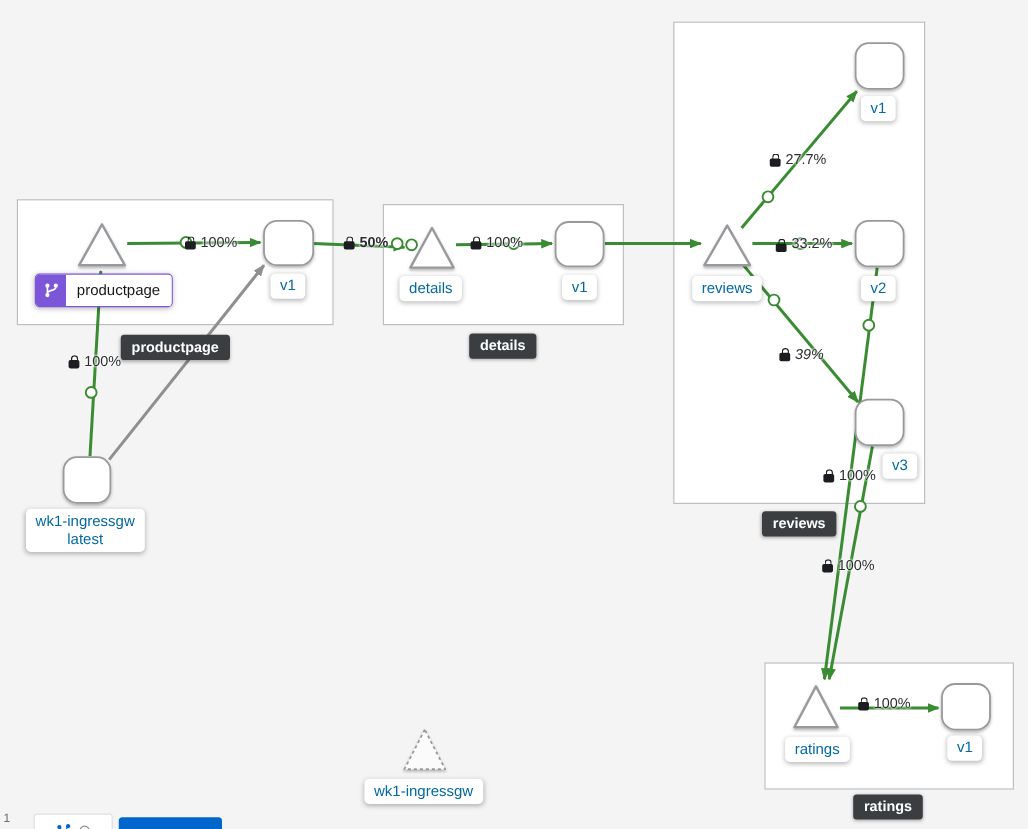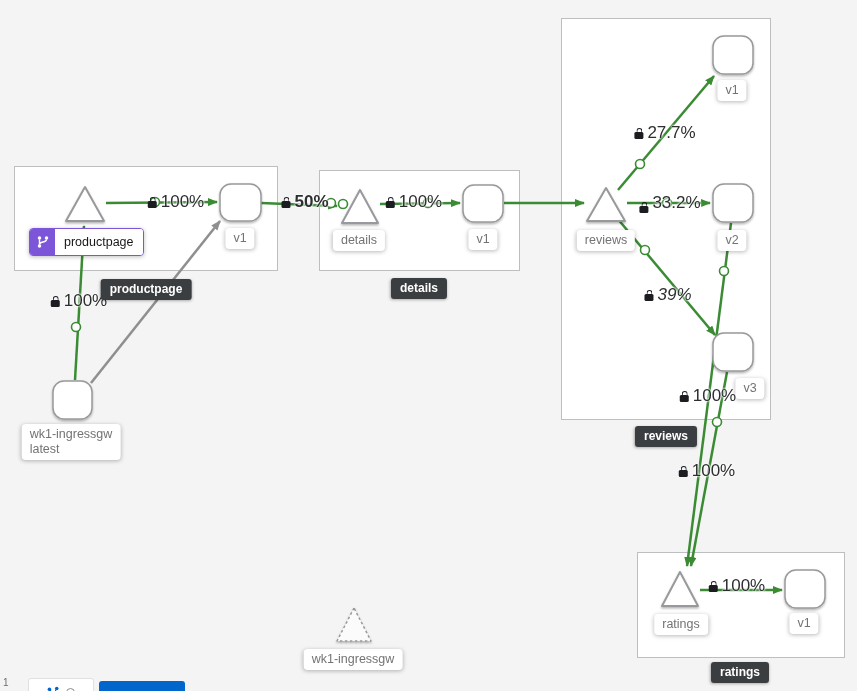--- a/index.html
+++ b/index.html
@@ -12,33 +12,33 @@
   .layer{position:absolute;inset:0;width:857px;height:691px;}
   .group-box{
     position:absolute;background:#ffffff;border:1px solid #bcbec0;
     box-sizing:border-box;
   }
   svg.edges{position:absolute;left:0;top:0;pointer-events:none;}
   svg.edges line{pointer-events:stroke;}
   .node-label{
     position:absolute;transform:translateX(-50%);
     background:#fff;border-radius:4px;padding:3px 8px;
-    font-size:12.5px;line-height:15px;color:#737373;white-space:pre;
-    text-align:left;box-shadow:0 1px 4px rgba(0,0,0,0.28);
+    font-size:12.5px;line-height:15px;color:#0369a1;white-space:pre;
+    text-align:center;box-shadow:0 1px 4px rgba(0,0,0,0.28);
   }
   .tooltip{
     position:absolute;transform:translateX(-50%);
     background:#3b3e41;color:#fff;border-radius:3px;
     padding:3px 9px;font-size:12px;font-weight:bold;line-height:15px;
     box-shadow:0 1px 3px rgba(0,0,0,0.3);white-space:nowrap;
   }
   .edge-label{
     position:absolute;transform:translate(-50%,-50%);
     display:flex;align-items:center;gap:4px;
-    font-size:17px;color:#2c2e30;white-space:nowrap;
+    font-size:12px;color:#2c2e30;white-space:nowrap;
     text-shadow:0 0 2px #fff,0 0 2px #fff,0 0 3px #fff;
   }
   .lock{
     position:relative;display:inline-block;width:9px;height:7px;
     background:#1b1d21;border-radius:1.5px;margin-top:4px;flex:none;
   }
   .lock::before{
     content:'';position:absolute;top:-4px;left:1.5px;width:4px;height:4px;
     border:1.5px solid #1b1d21;border-bottom:none;border-radius:3px 3px 0 0;
   }

